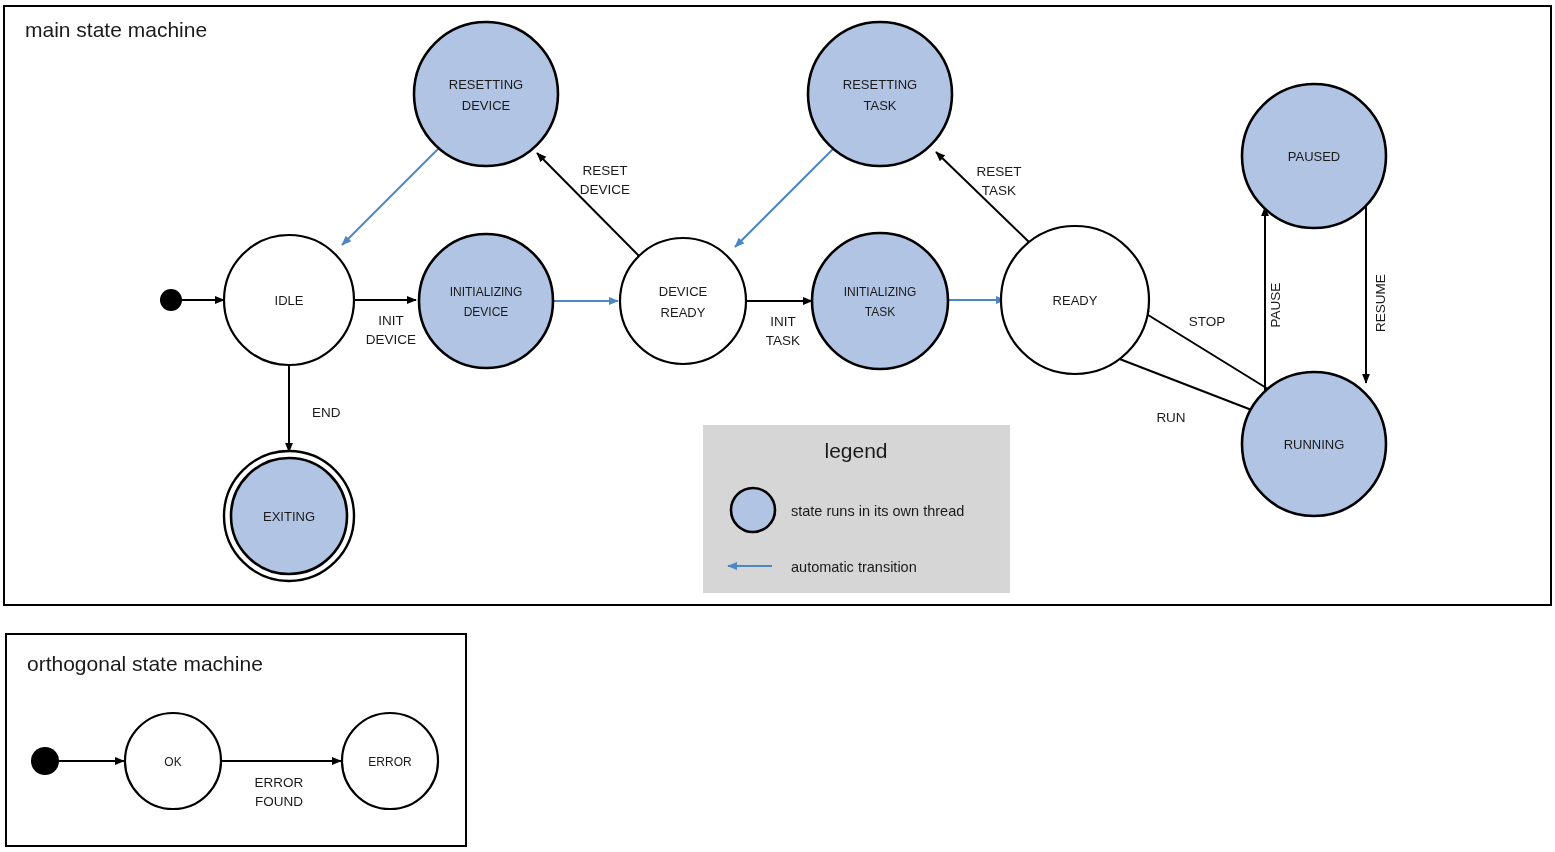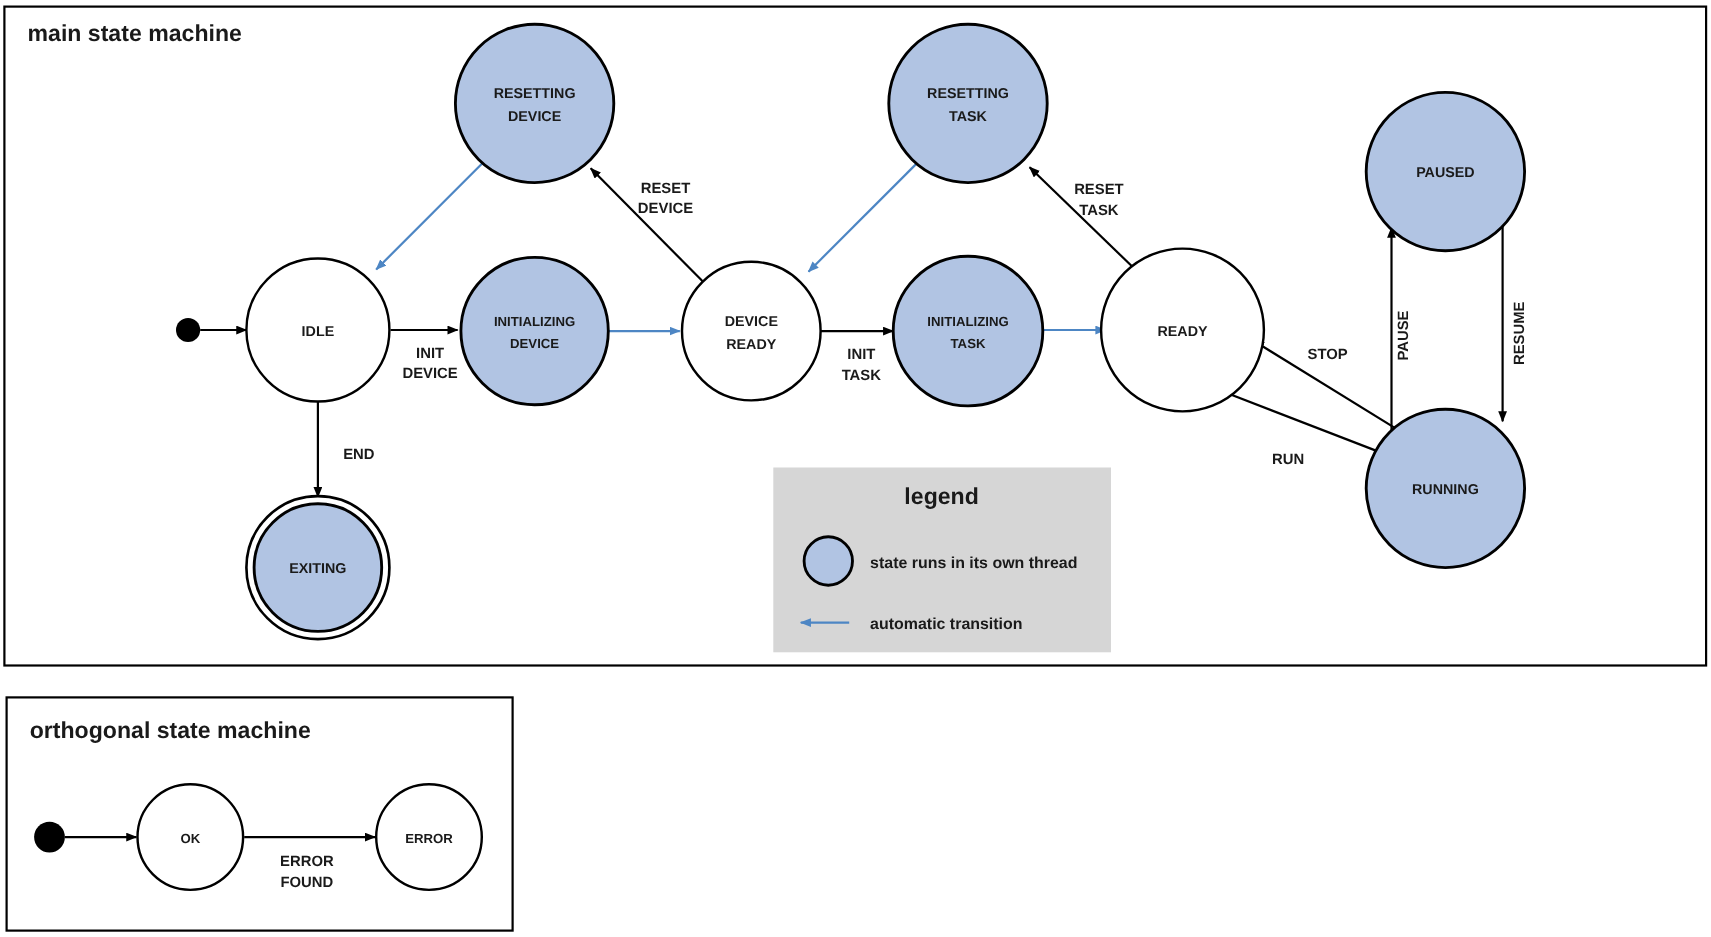--- a/index.html
+++ b/index.html
@@ -10,21 +10,20 @@
   body {
     width: 1555px;
     height: 852px;
     font-family: "Liberation Sans", sans-serif;
     overflow: hidden;
   }
   #stage {
     position: relative;
     width: 1378px;
     height: 852px;
-    font-weight: bold;
   }
   svg#diagram {
     position: absolute;
     top: 0;
     left: 0;
     width: 1555px;
     height: 852px;
   }
   .frame {
     fill: #ffffff;

